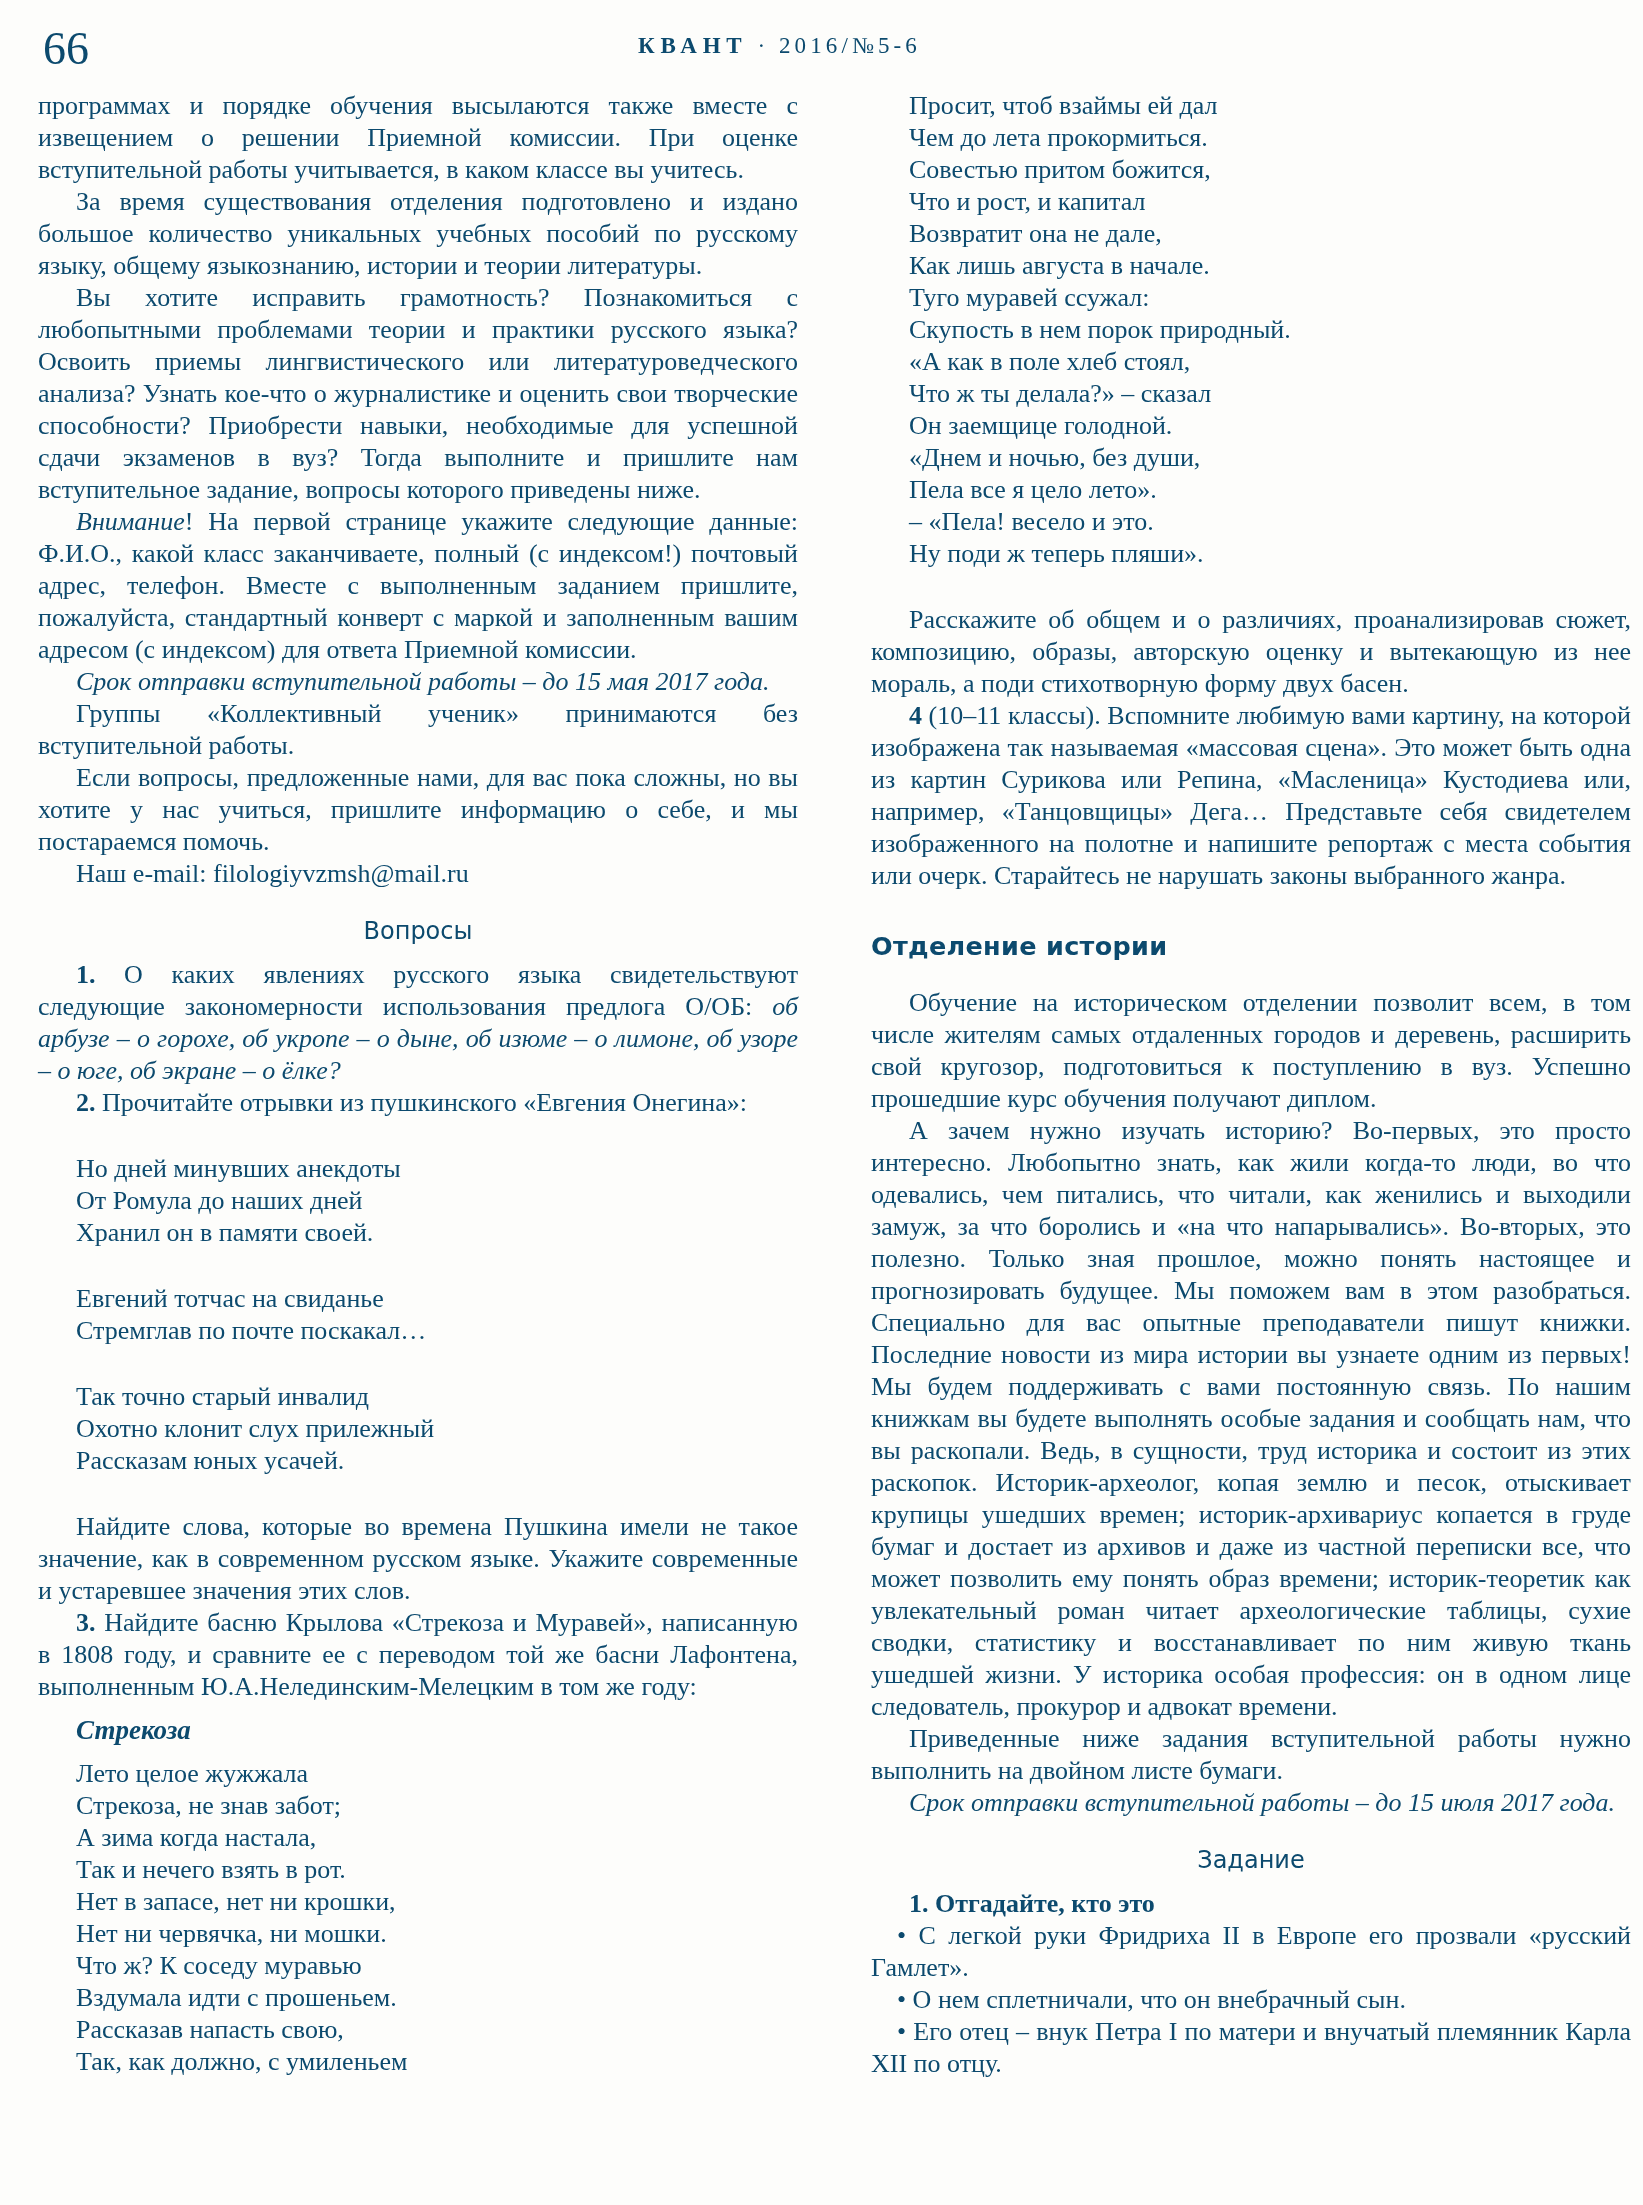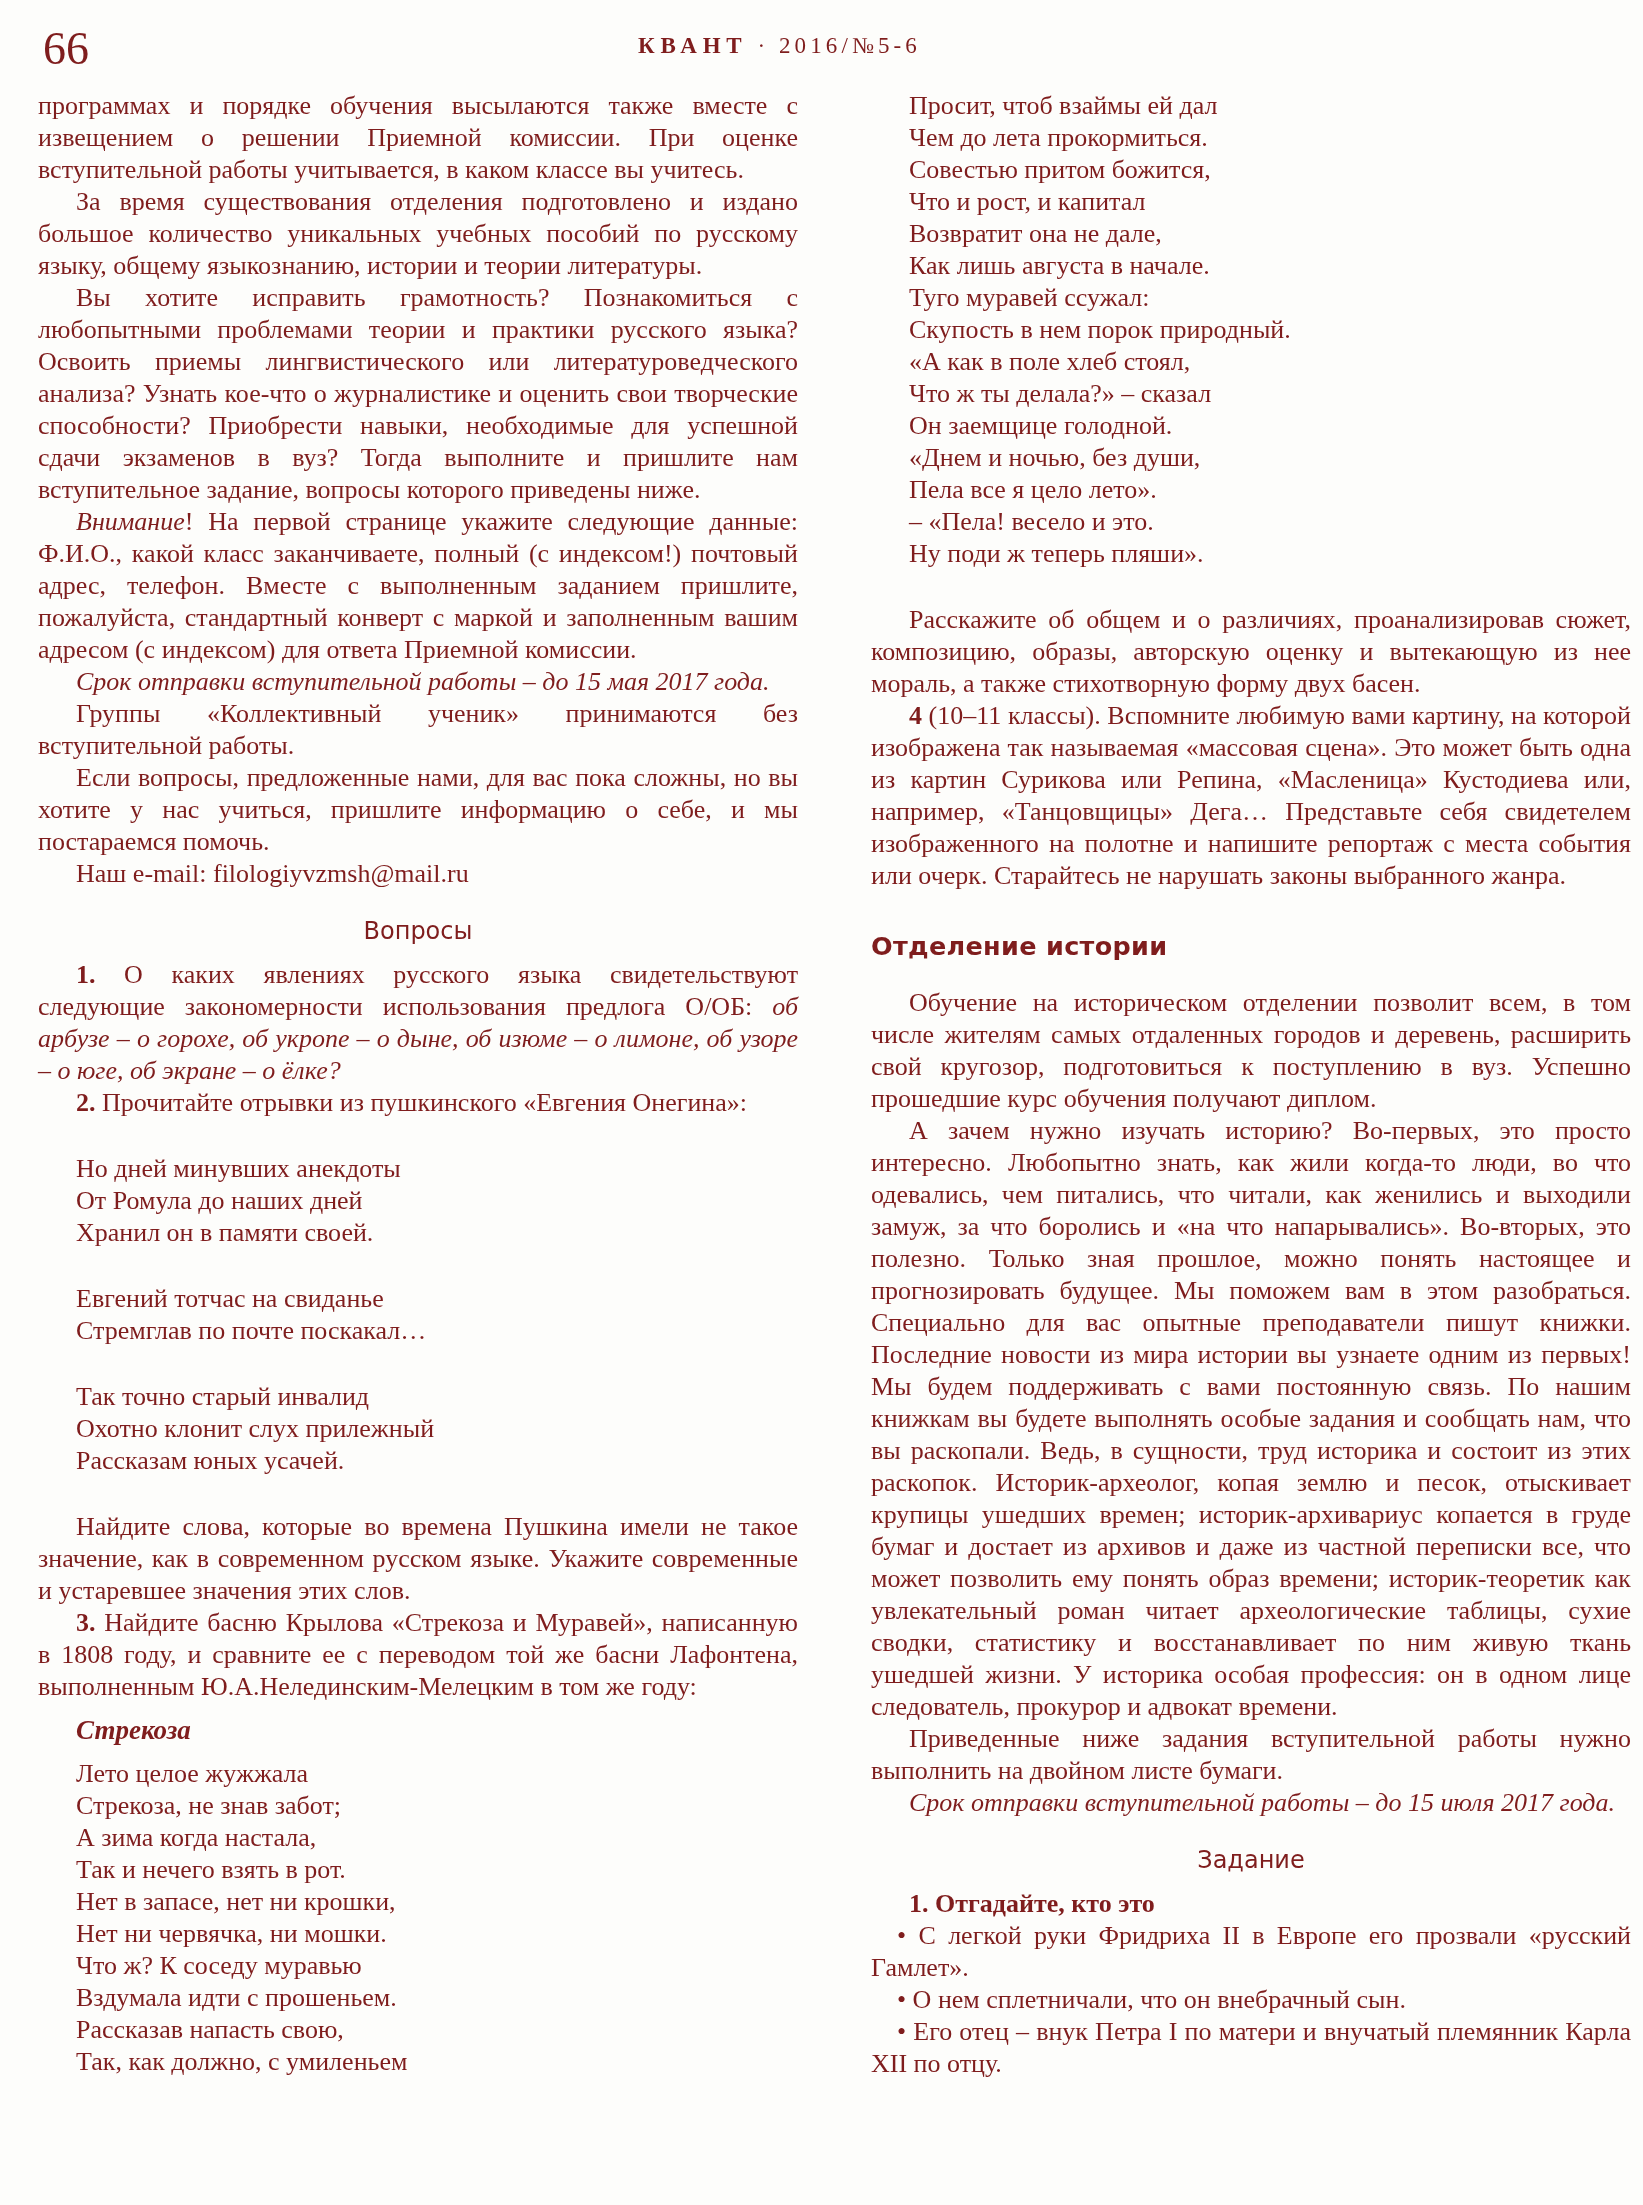--- a/index.html
+++ b/index.html
@@ -9,21 +9,21 @@
     background: #ffffff;
   }
   .page {
     position: relative;
     width: 1644px;
     height: 2205px;
     background: #fdfdfb;
     box-sizing: border-box;
     padding: 0;
     font-family: "Liberation Serif", "DejaVu Serif", serif;
-    color: #7f1d1d;
+    color: #0c4a6e;
     overflow: hidden;
   }
   
   .runhead {
     position: absolute;
     top: 21.4px;
     left: 0;
     width: 1644px;
     height: 58px;
   }
@@ -219,21 +219,21 @@
         <span class="ln">«А как в поле хлеб стоял,</span>
         <span class="ln">Что ж ты делала?» – сказал</span>
         <span class="ln">Он заемщице голодной.</span>
         <span class="ln">«Днем и ночью, без души,</span>
         <span class="ln">Пела все я цело лето».</span>
         <span class="ln">– «Пела! весело и это.</span>
         <span class="ln">Ну поди ж теперь пляши».</span>
       </div>
 
       <div class="vgap"></div>
-      <p>Расскажите об общем и о различиях, проанализировав сюжет, композицию, образы, авторскую оценку и вытекающую из нее мораль, а также стихотворную форму двух басен.</p>
+      <p>Расскажите об общем и о различиях, проанализировав сюжет, композицию, образы, авторскую оценку и вытекающую из нее мораль, а поди стихотворную форму двух басен.</p>
 
       <p><span class="num">4</span><span> (10–11 классы). Вспомните любимую вами картину, на которой изображена так называемая «массовая сцена». Это может быть одна из картин Сурикова или Репина, «Масленица» Кустодиева или, например, «Танцовщицы» Дега… Представьте себя свидетелем изображенного на полотне и напишите репортаж с места события или очерк. Старайтесь не нарушать законы выбранного жанра.</span></p>
 
       <div class="spacer-l"></div>
       <h2 class="sec">Отделение истории</h2>
       <div class="spacer-m"></div>
 
       <p>Обучение на историческом отделении позволит всем, в том числе жителям самых отдаленных городов и деревень, расширить свой кругозор, подготовиться к поступлению в вуз. Успешно прошедшие курс обучения получают диплом.</p>
       <p>А зачем нужно изучать историю? Во-первых, это просто интересно. Любопытно знать, как жили когда-то люди, во что одевались, чем питались, что читали, как женились и выходили замуж, за что боролись и «на что напарывались». Во-вторых, это полезно. Только зная прошлое, можно понять настоящее и прогнозировать будущее. Мы поможем вам в этом разобраться. Специально для вас опытные преподаватели пишут книжки. Последние новости из мира истории вы узнаете одним из первых! Мы будем поддерживать с вами постоянную связь. По нашим книжкам вы будете выполнять особые задания и сообщать нам, что вы раскопали. Ведь, в сущности, труд историка и состоит из этих раскопок. Историк-археолог, копая землю и песок, отыскивает крупицы ушедших времен; историк-архивариус копается в груде бумаг и достает из архивов и даже из частной переписки все, что может позволить ему понять образ времени; историк-теоретик как увлекательный роман читает археологические таблицы, сухие сводки, статистику и восстанавливает по ним живую ткань ушедшей жизни. У историка особая профессия: он в одном лице следователь, прокурор и адвокат времени.</p>
       <p>Приведенные ниже задания вступительной работы нужно выполнить на двойном листе бумаги.</p>

